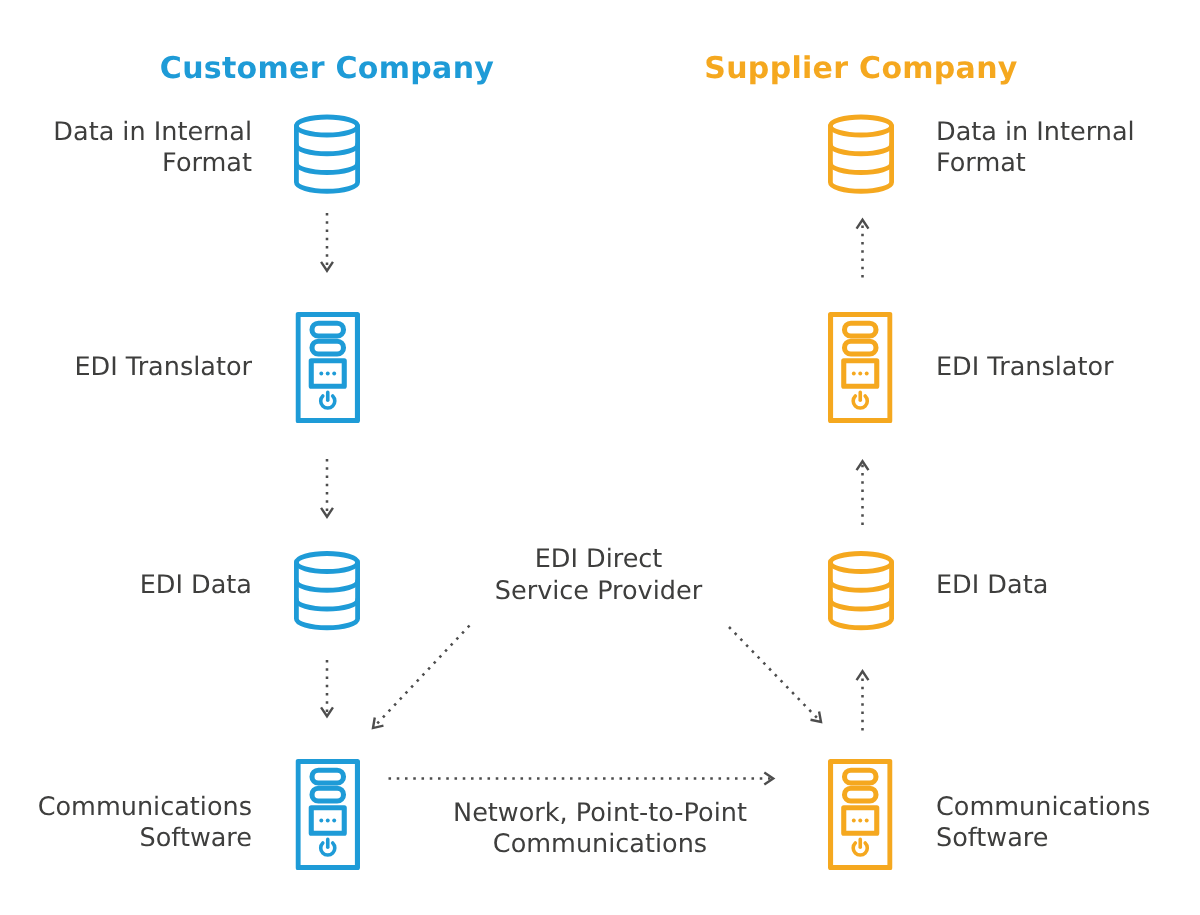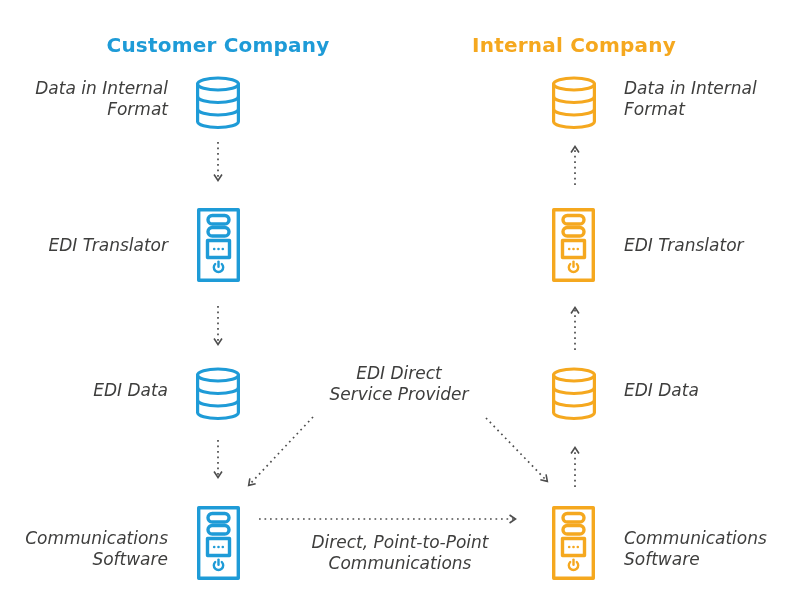--- a/index.html
+++ b/index.html
@@ -16,21 +16,20 @@
   .title {
     font-size: 20px;
     font-weight: 700;
     text-align: center;
     letter-spacing: 0.2px;
   }
   .node-label {
     font-size: 17px;
     line-height: 1.26;
     color: var(--text, #3e3e3d);
-    font-style: italic;
   }
   .right-align { text-align: right; }
   .left-align  { text-align: left; }
   .center      { text-align: center; }
   .customer-color { color: var(--customer-accent, #1E9BD7); }
   .supplier-color { color: var(--supplier-accent, #F5A81F); }
   .icon svg { display: block; }
   .arrow-line {
     stroke: var(--arrow, #4d4d4d);
     stroke-width: 1.7;
@@ -59,21 +58,21 @@
     <path class="arrow-line" d="M218 440 V477" marker-end="url(#arrowhead)"></path>
     <path class="arrow-line" d="M575 185 V147" marker-end="url(#arrowhead)"></path>
     <path class="arrow-line" d="M575 350 V308" marker-end="url(#arrowhead)"></path>
     <path class="arrow-line" d="M575 487 V448" marker-end="url(#arrowhead)"></path>
     <path class="arrow-line" d="M313 417 L249 485" marker-end="url(#arrowhead)"></path>
     <path class="arrow-line" d="M486 418 L547 481" marker-end="url(#arrowhead)"></path>
     <path class="arrow-line" d="M259 519 H515" marker-end="url(#arrowhead)"></path>
   </svg>
 
   <div class="abs title customer-color" style="left:68px; top:33px; width:300px;">Customer Company</div>
-  <div class="abs title supplier-color" style="left:424px; top:33px; width:300px;">Internal Company</div>
+  <div class="abs title supplier-color" style="left:424px; top:33px; width:300px;">Supplier Company</div>
 
   <div class="abs node-label right-align" style="left:18px; top:78px; width:150px;">Data in Internal Format</div>
   <div class="abs icon customer-color" style="left:193px; top:76px;">
     <svg width="50" height="54" viewBox="0 0 50 54" fill="none" stroke="currentColor" stroke-width="3.2" stroke-linecap="round" stroke-linejoin="round">
       <ellipse cx="25" cy="8" rx="20.4" ry="6"></ellipse>
       <path d="M4.6 8 v37.5 a20.4 6 0 0 0 40.8 0 V8"></path>
       <path d="M4.6 20.5 a20.4 6 0 0 0 40.8 0"></path>
       <path d="M4.6 33 a20.4 6 0 0 0 40.8 0"></path>
     </svg>
   </div>
@@ -178,15 +177,15 @@
       </g>
       <g stroke-width="2.4" stroke-linecap="round">
         <path d="M21.5 53.6 V58.8"></path>
         <path d="M24.8 56 a4.7 4.7 0 1 1 -6.6 0"></path>
       </g>
     </svg>
   </div>
   <div class="abs node-label left-align" style="left:624px; top:528px; width:160px;">Communications Software</div>
 
   <div class="abs node-label center" style="left:329px; top:363px; width:140px;">EDI Direct Service Provider</div>
-  <div class="abs node-label center" style="left:290px; top:532px; width:220px;">Direct, Point-to-Point Communications</div>
+  <div class="abs node-label center" style="left:290px; top:532px; width:220px;">Network, Point-to-Point Communications</div>
 
 </div>
 
 </body></html>

